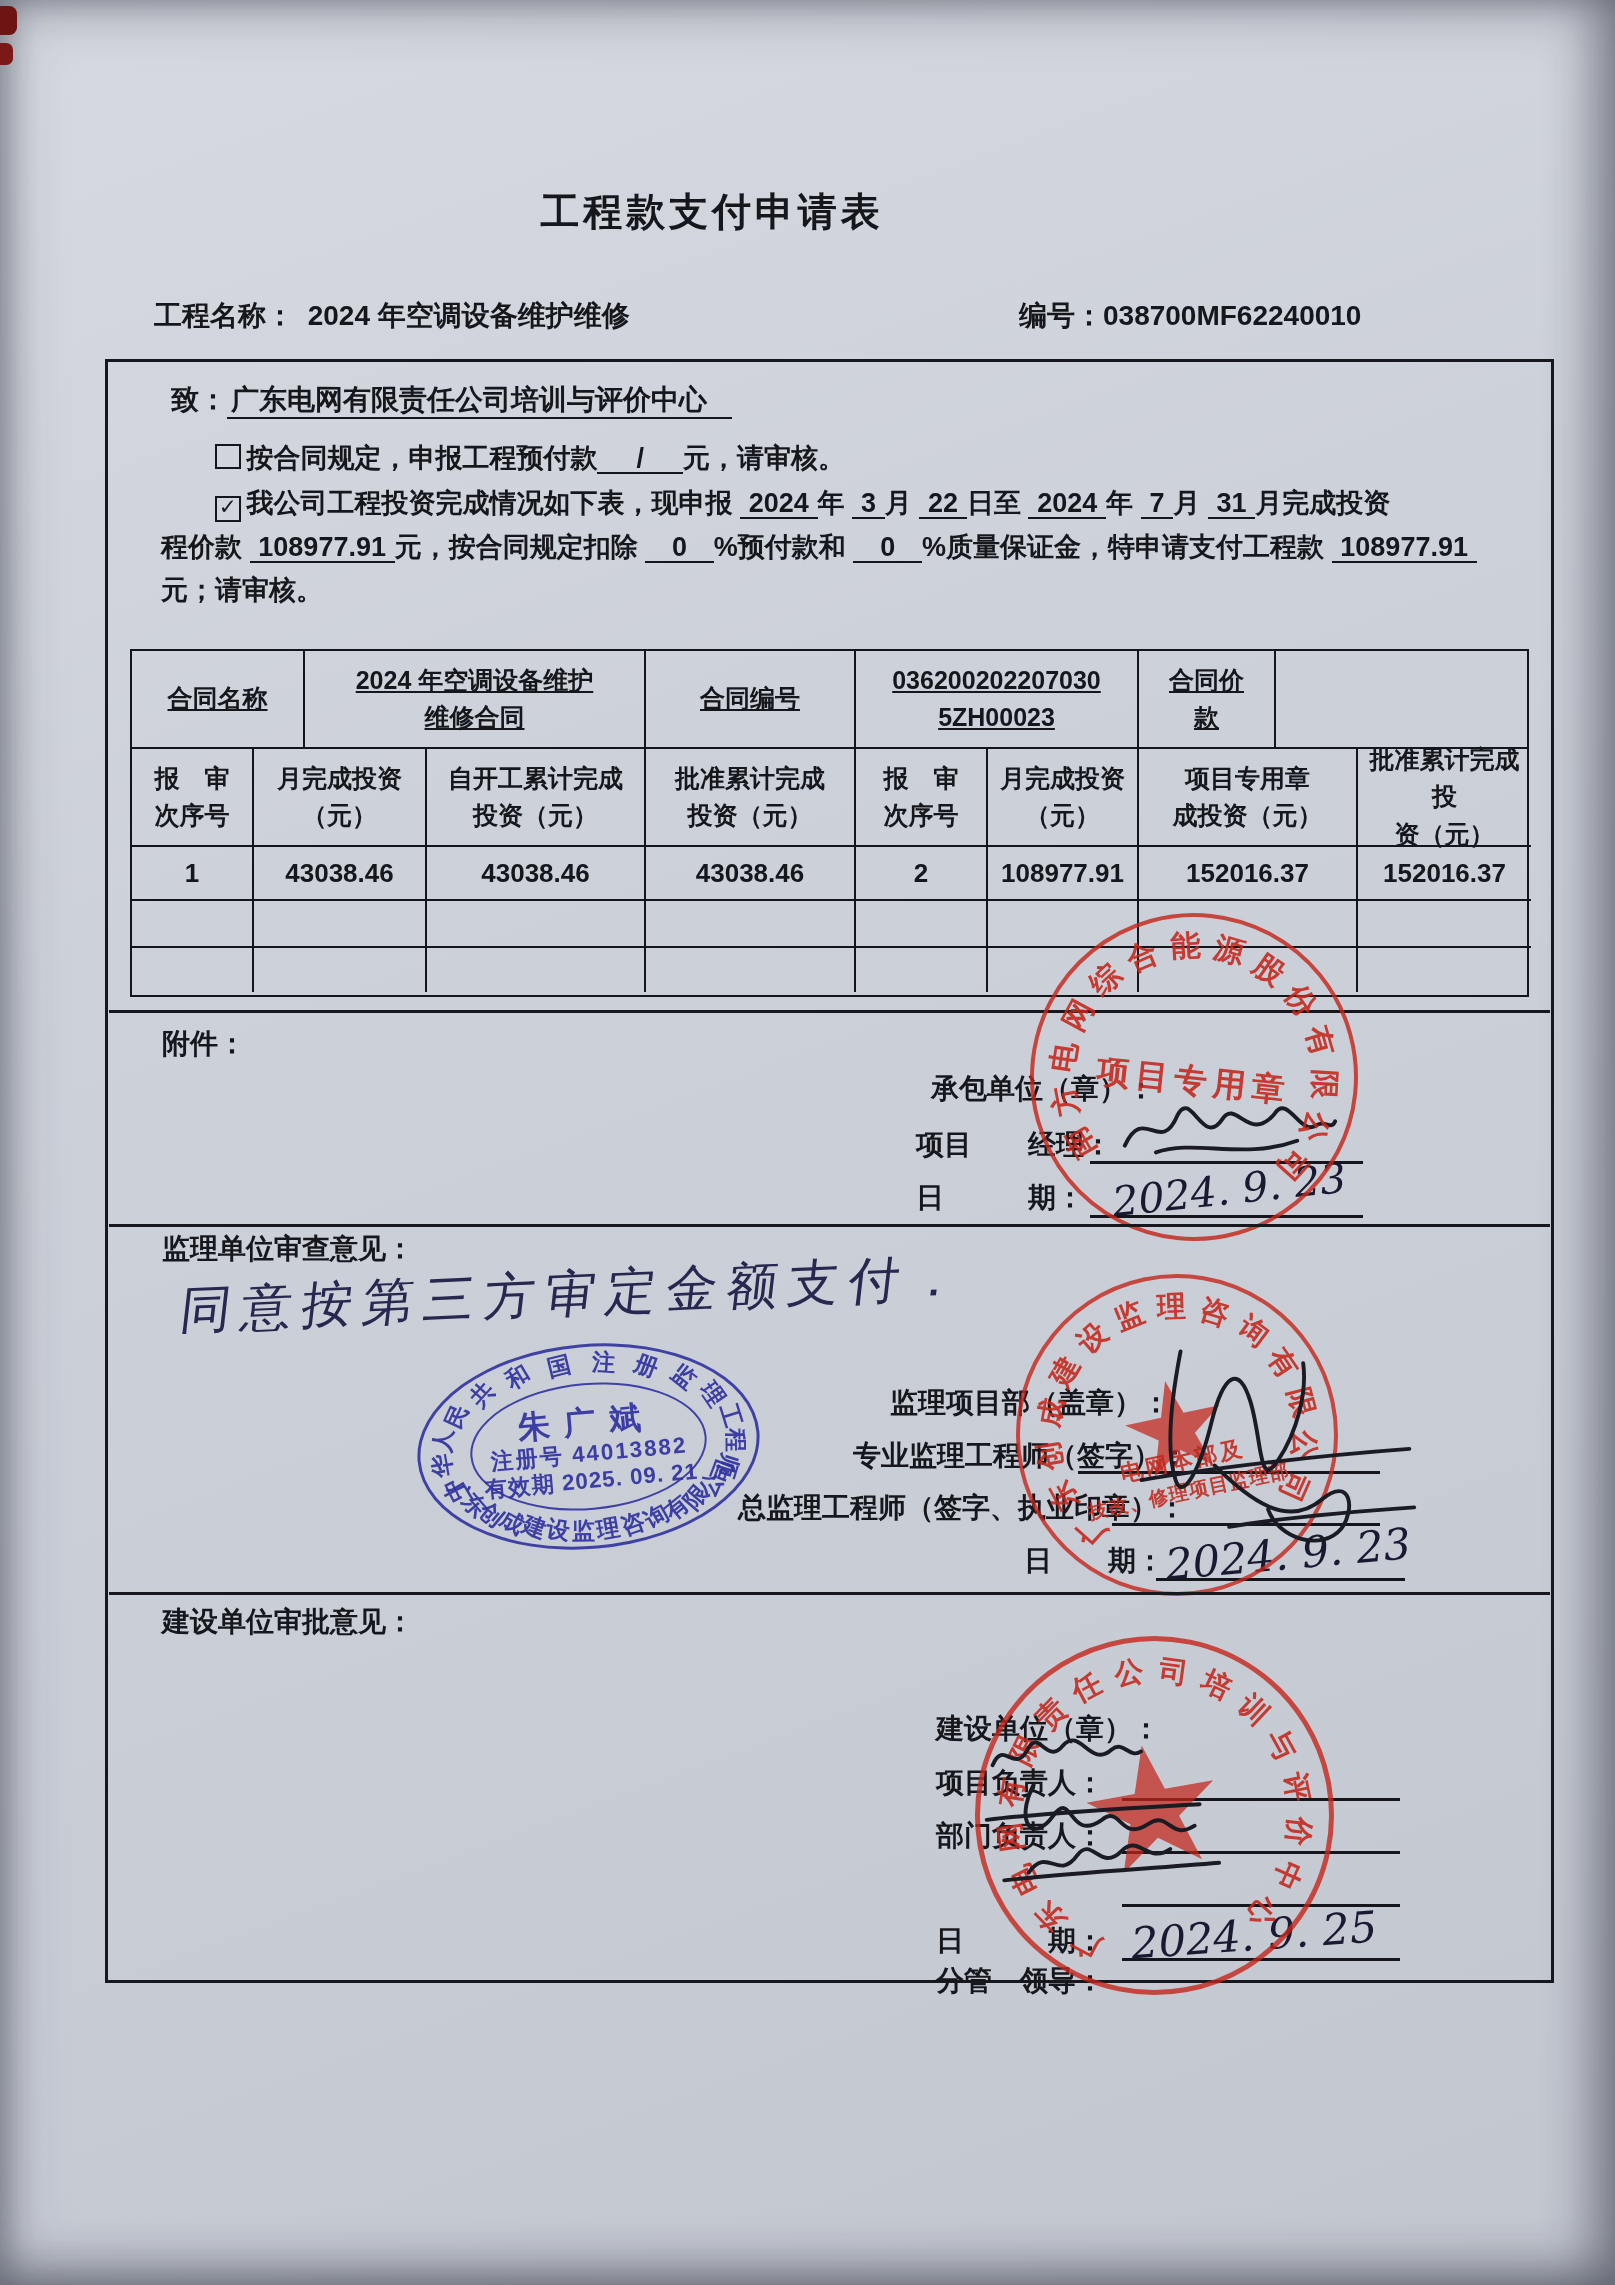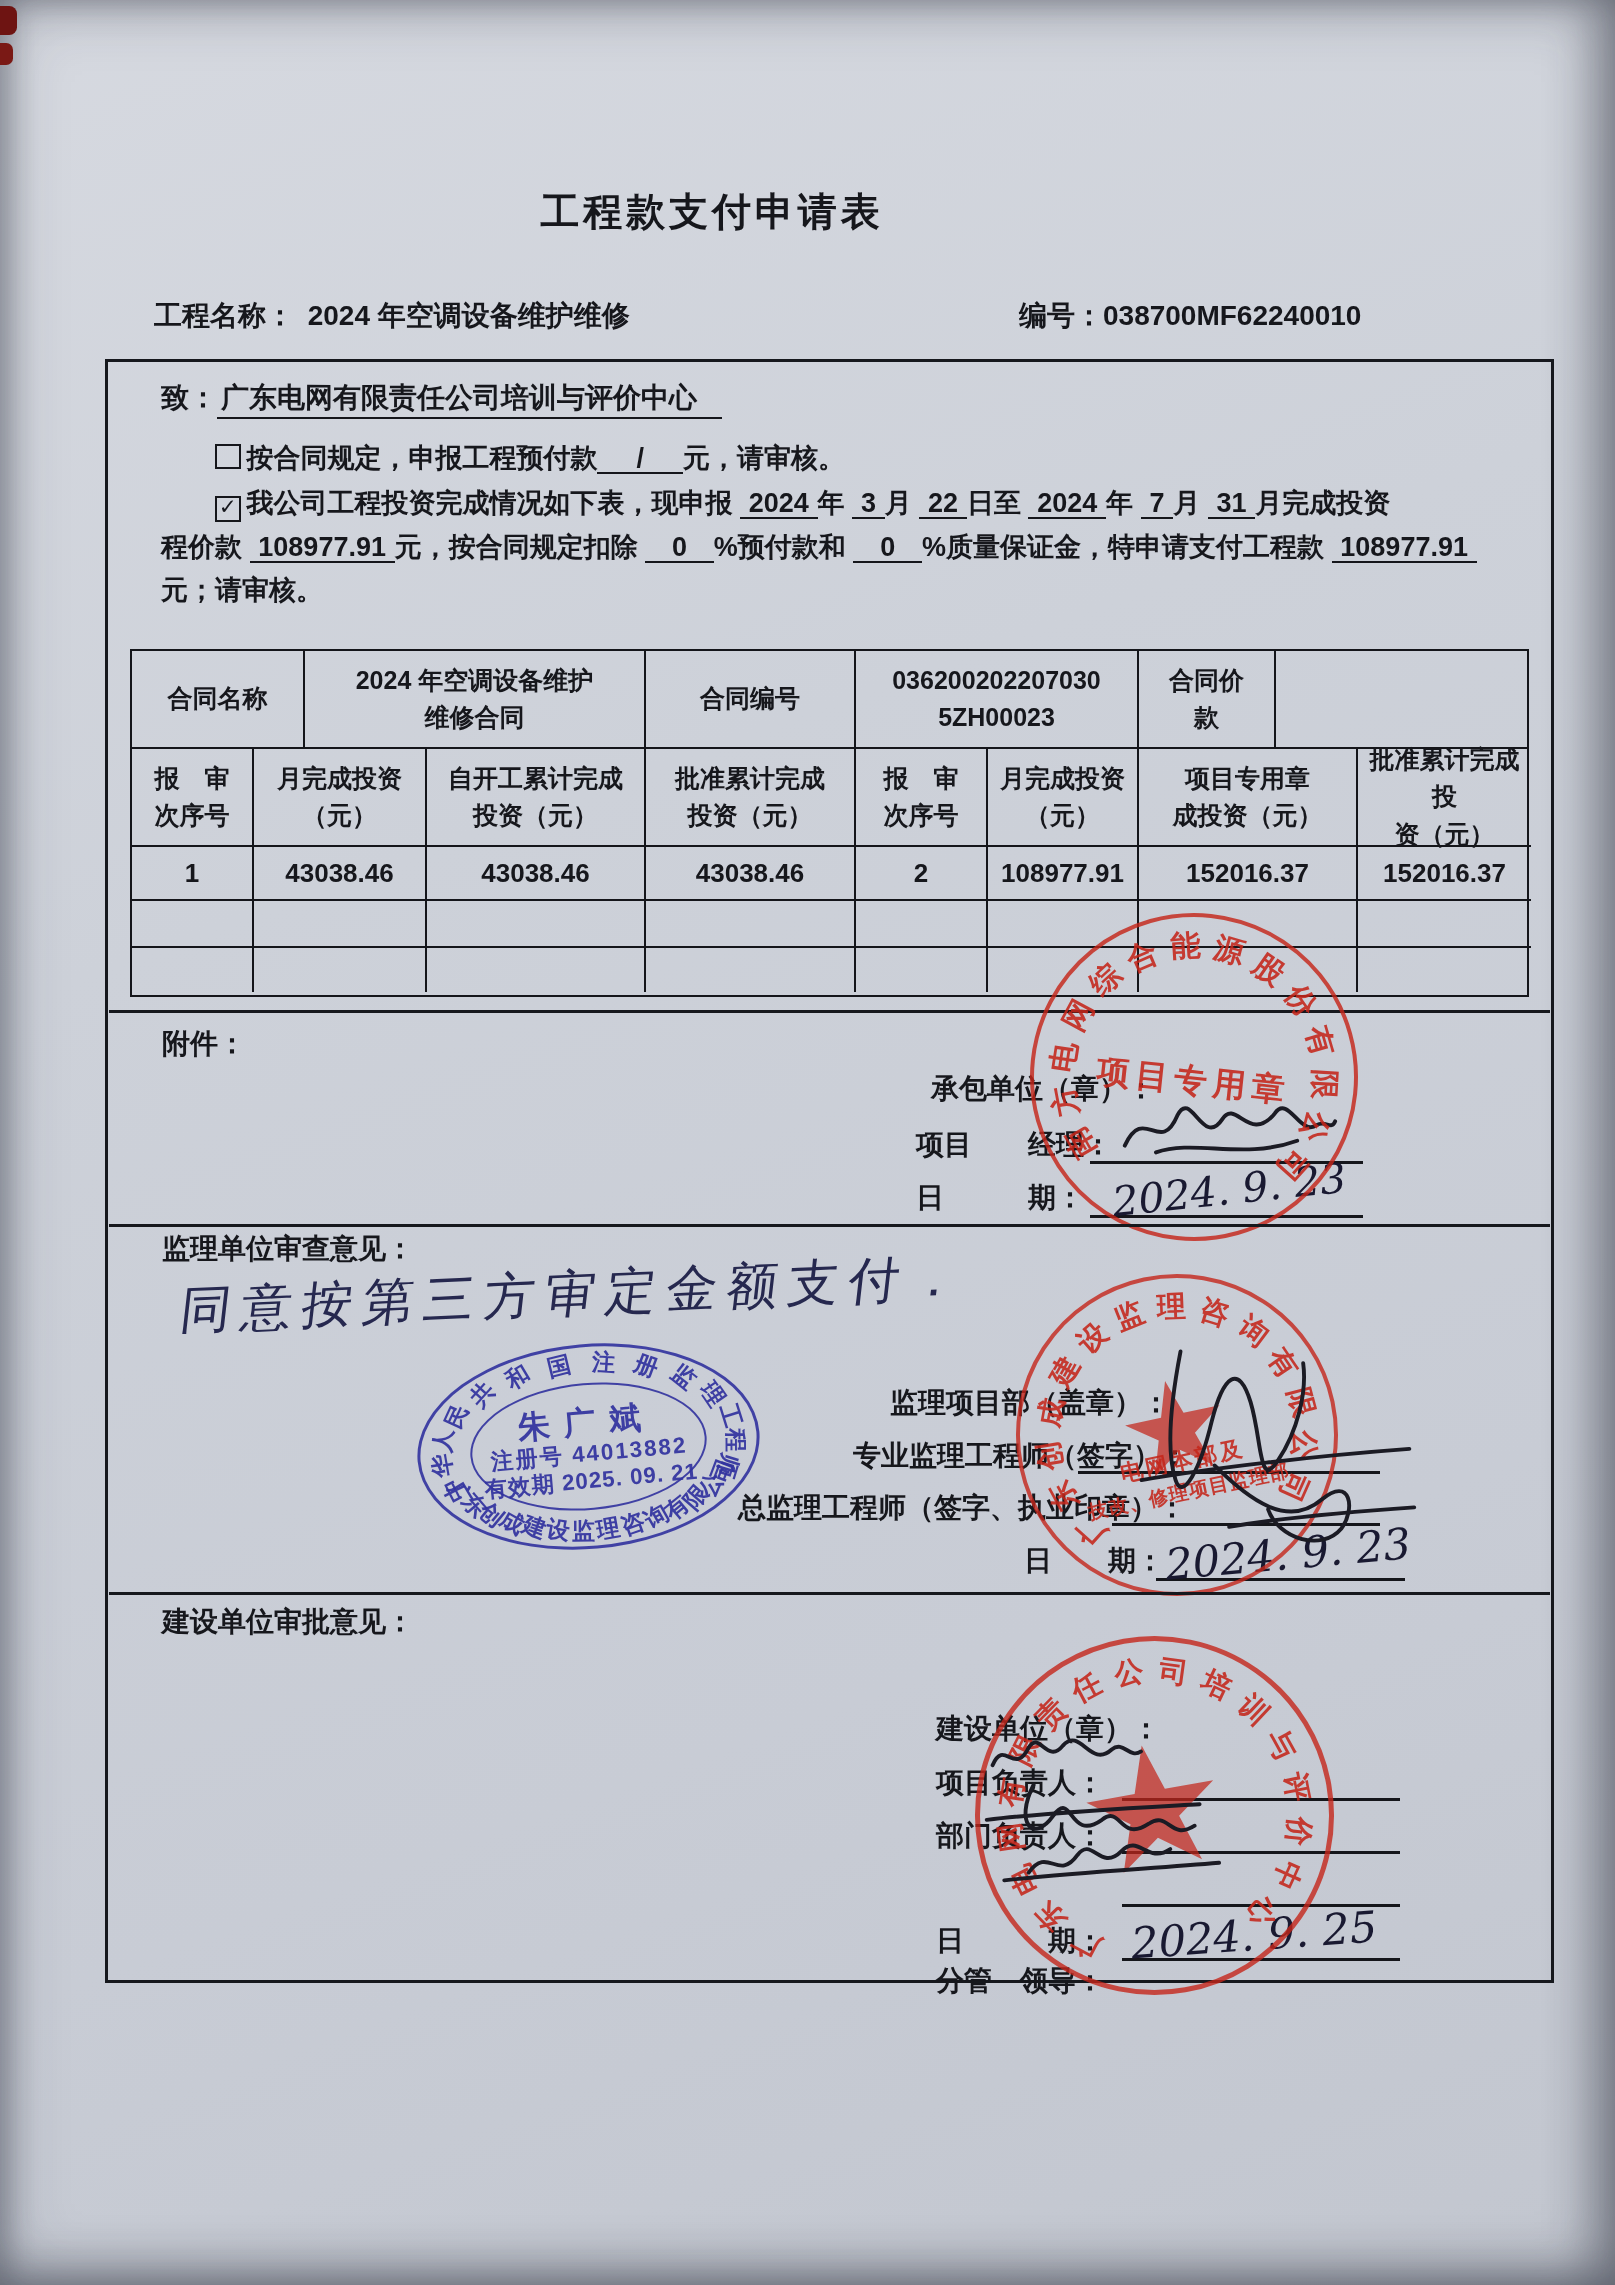--- a/index.html
+++ b/index.html
@@ -17,21 +17,21 @@
   .cb{display:inline-block;width:21.5px;height:21.5px;border:2.9px solid #15161b;vertical-align:-2px;margin-right:5.9px;text-align:center;line-height:19.5px;font-size:21.5px;font-weight:700;}
   .mainbox{border:3.9px solid #16181d;box-sizing:border-box;}
   .hr{height:2.9px;background:#16181d;}
   
   .grid{display:grid;box-sizing:border-box;border:2.9px solid #14151a;}
   .grid>div{box-sizing:border-box;border-right:2px solid #14151a;border-bottom:2px solid #14151a;
     display:flex;align-items:center;justify-content:center;text-align:center;
     font-weight:700;font-size:25px;line-height:1.5;white-space:pre-line;}
   .grid>div.lastcol{border-right:none;}
   .grid>div.lastrow{border-bottom:none;}
-  .t1{grid-template-columns:173px 341px 210px 283px 137px 256px;}
+  .t1{grid-template-columns:173px 341px 210px 283px 137px 256px;text-decoration:underline;}
   .t2{grid-template-columns:122px 173px 219px 210px 132px 151px 219px 173px;border-top:none;}
   .t2 .num{font-size:26px;}
   
   .stamp{position:absolute;}
   .ringborder{position:absolute;inset:0;border-radius:50%;}
   .red-ink{color:rgba(196,38,26,.88);}
   .arc{position:absolute;inset:0;font-weight:700;}
   .arc span{white-space:pre;}
   .stampcenter{position:absolute;left:0;right:0;text-align:center;font-weight:700;}
   .hw{font-family:"DejaVu Serif","Liberation Serif",serif;font-style:italic;color:#191931;}
@@ -50,21 +50,21 @@
 
   <div class="abs fs29 b" style="left:130px;top:298px;white-space:nowrap;">
     <span>工程名称：</span><span style="display:inline-block;width:13.7px;"></span><span>2024 年空调设备维护维修</span>
   </div>
   <div class="abs fs29 b" style="left:995px;top:298px;white-space:nowrap;">
     <span>编号：</span><span>038700MF62240010</span>
   </div>
 
   <div class="abs mainbox" style="left:105px;top:359px;width:1449px;height:1624px;"></div>
 
-  <div class="abs fs29 b" style="left:137px;top:382px;white-space:nowrap;font-family:Liberation Mono, monospace;">
+  <div class="abs fs29 b" style="left:147px;top:382px;white-space:nowrap;">
     <span>致：</span><span class="uv">广东电网有限责任公司培训与评价中心</span>
   </div>
 
   <div class="abs fs28 b" style="left:191px;top:441px;white-space:nowrap;">
     <span class="cb"></span><span>按合同规定，申报工程预付款</span><span class="u" style="min-width:68px;">/</span><span>元，请审核。</span>
   </div>
 
   <div class="abs fs28 b" style="left:191px;top:486px;white-space:nowrap;">
     <span class="cb"><span>✓</span></span><span>我公司工程投资完成情况如下表，现申报</span>
     <span class="u">2024</span><span>年</span>

